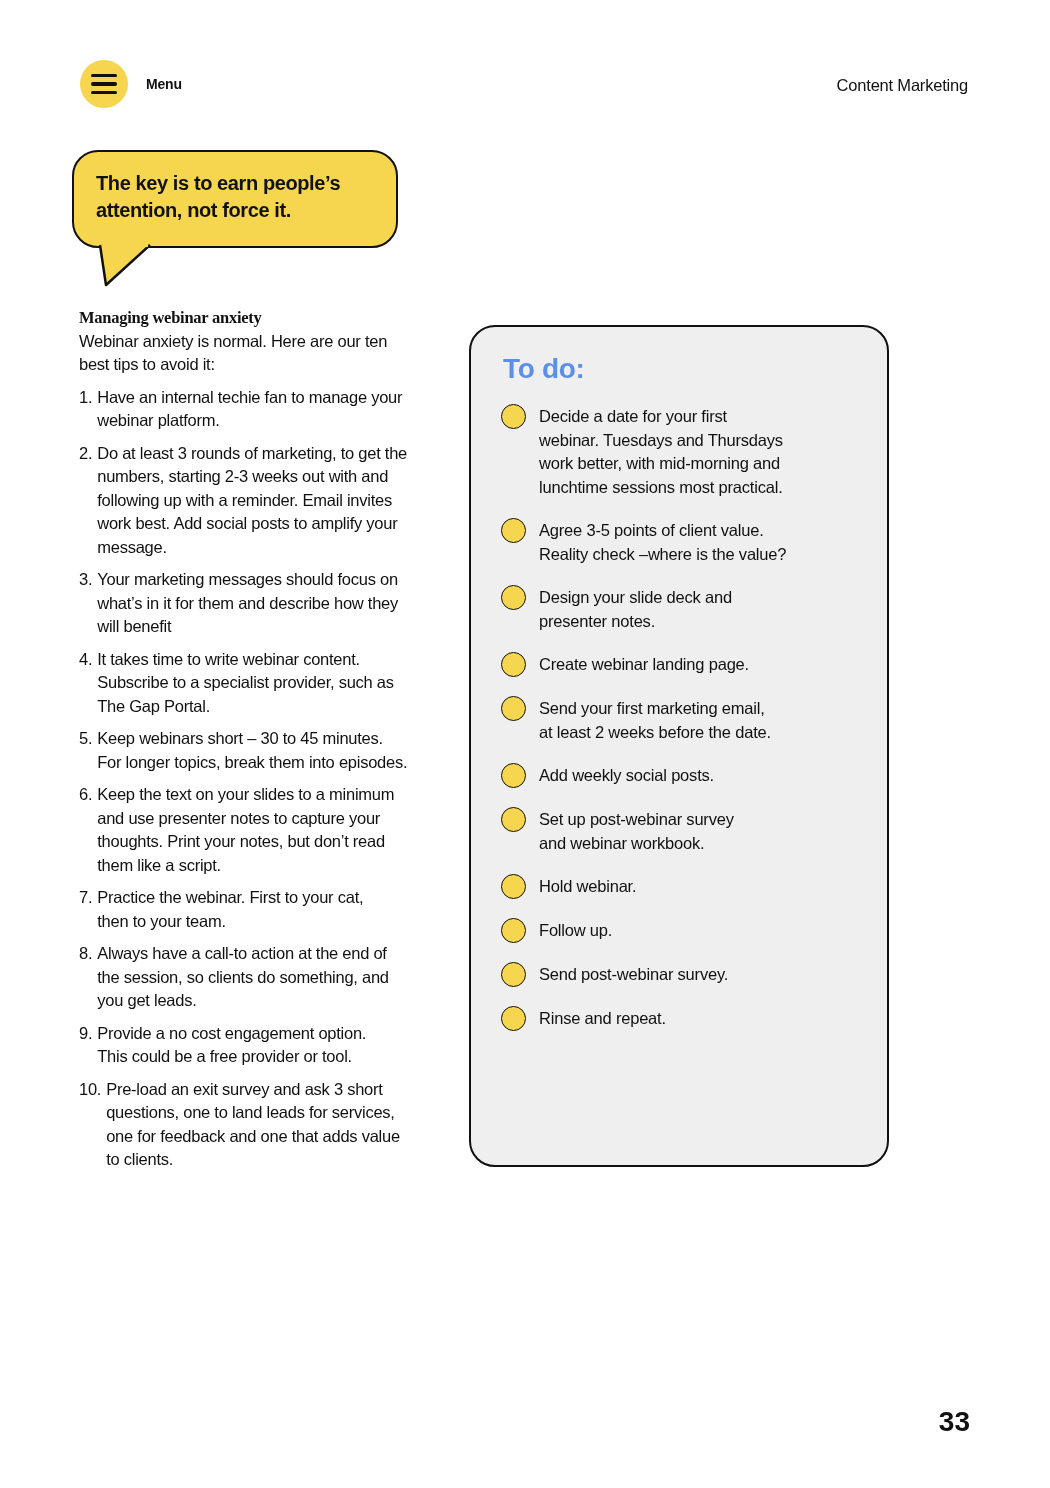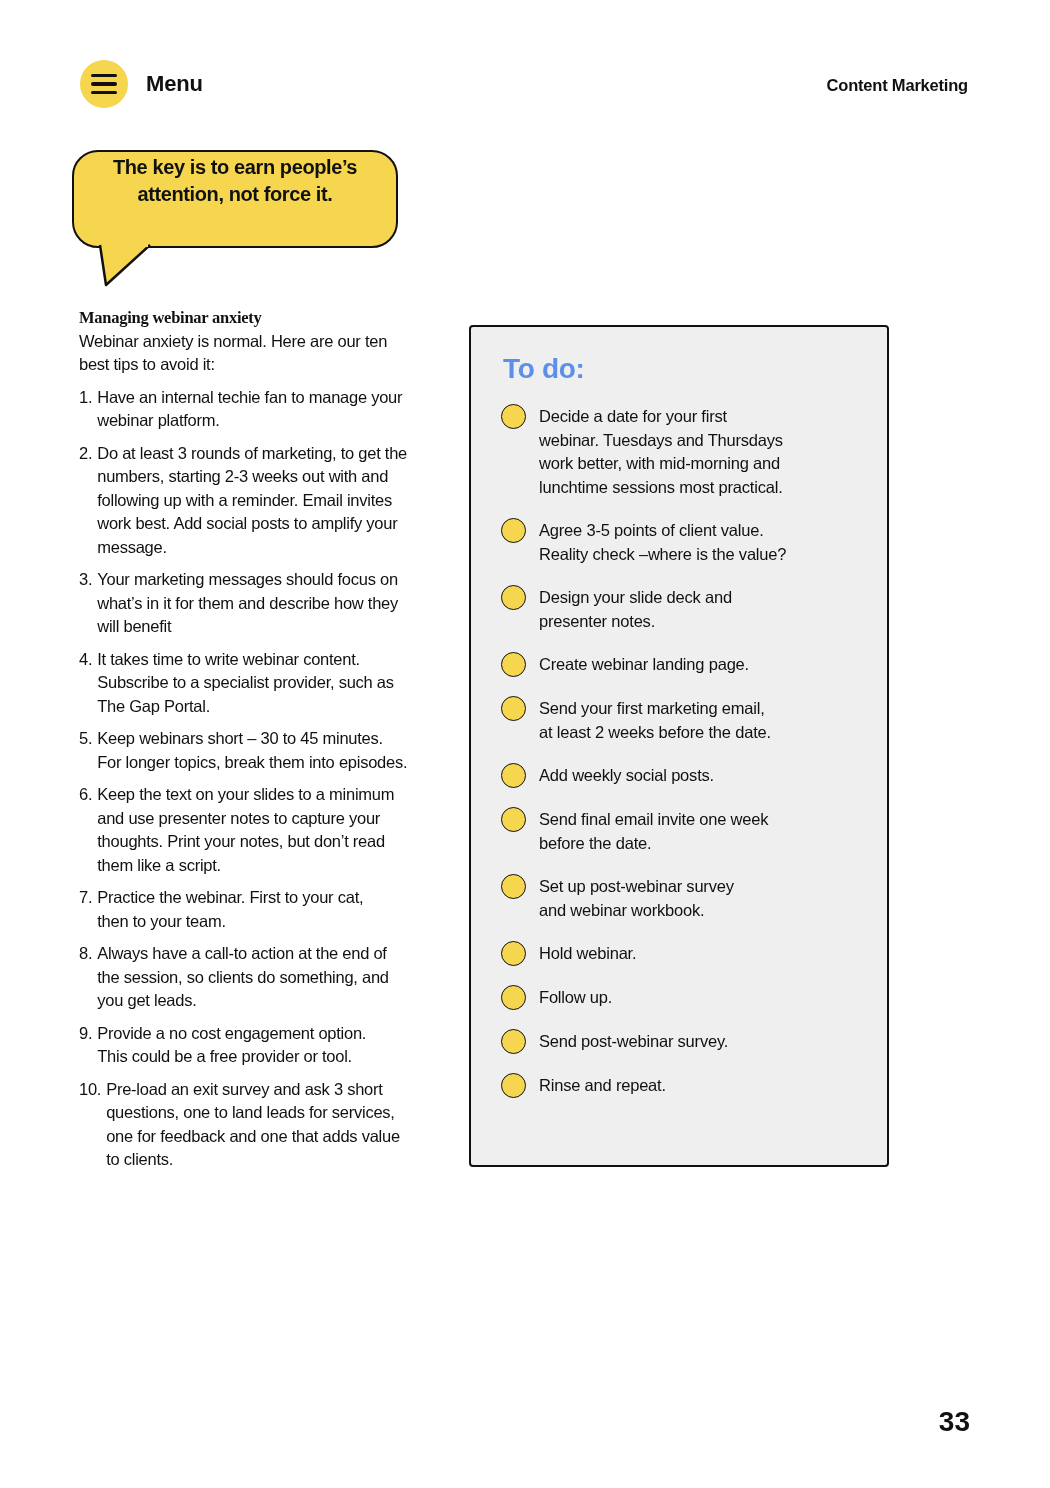--- a/index.html
+++ b/index.html
@@ -26,54 +26,53 @@
     display: flex; align-items: center; gap: 18px;
     background: none; border: none; cursor: pointer;
     font-family: inherit; color: inherit;
   }
   .menu-circle {
     width: 48px; height: 48px; border-radius: 50%;
     background: var(--yellow);
     display: flex; flex-direction: column; justify-content: center; align-items: center; gap: 5px;
   }
   .menu-circle i { display: block; width: 26px; height: 3.2px; background: #111; border-radius: 2px; }
-  .menu-label { font-weight: 700; font-size: 22px; letter-spacing: -0.2px; }
+  .menu-label { font-weight: 700; font-size: 14px; letter-spacing: -0.2px; }
   .header-right {
     position: absolute; top: 76px; right: 82px;
-    font-weight: 700; font-size: 16.5px; letter-spacing: -0.2px;
+    font-weight: 400; font-size: 16.5px; letter-spacing: -0.2px;
   }
 
   
   .bubble {
     position: absolute; left: 72px; top: 150px; width: 326px; height: 98px;
     background: var(--yellow);
     border: 2.5px solid #111; border-radius: 26px;
-    padding: 2px 22px;
+    padding: 18px 22px;
     font-size: 20px; font-weight: 700; line-height: 27px; letter-spacing: -0.4px;
     white-space: pre-line;
-    text-align: center;
   }
   .bubble-tail { position: absolute; left: 96px; top: 244px; display: block; }
 
   
   .article {
     position: absolute; left: 79px; top: 306px; width: 384px;
     font-size: 16.5px; line-height: 23.5px; letter-spacing: -0.25px;
   }
   .article-heading { font-weight: 700; font-family: Liberation Serif, serif; }
   .article-intro { white-space: pre-line; margin-bottom: 9px; }
   .tip { display: flex; margin-top: 9px; }
   .tip-num { flex: none; margin-right: 5px; }
   .tip-text { white-space: pre-line; }
 
   
   .todo-panel {
     position: absolute; left: 469px; top: 325px; width: 420px; height: 842px;
     background: var(--panel);
-    border: 2px solid #111; border-radius: 4px;
+    border: 2px solid #111; border-radius: 26px;
     padding: 26px 30px 0 30px;
   }
   .todo-title { color: var(--blue); font-size: 28px; font-weight: 700; letter-spacing: -0.3px; margin-left: 2px; }
   .todo-list { display: flex; flex-direction: column; gap: 20px; margin-top: 20px; }
   .todo-item { display: flex; align-items: flex-start; }
   .todo-circle {
     flex: none; width: 25px; height: 25px; border-radius: 50%;
     background: var(--yellow); border: 1.5px solid #111; margin-right: 13px; margin-top: -1px;
   }
   .todo-text { font-size: 16.5px; line-height: 23.5px; letter-spacing: -0.2px; white-space: pre-line; }
@@ -203,25 +202,20 @@
           <span class="todo-circle"></span>
           <span class="todo-text">Send your first marketing email,
 at least 2 weeks before the date.</span>
         </div>
         <div class="todo-item">
           <span class="todo-circle"></span>
           <span class="todo-text">Add weekly social posts.</span>
         </div>
         <div class="todo-item">
           <span class="todo-circle"></span>
-          <span class="todo-text">Send final email invite one week
-before the date.</span>
-        </div>
-        <div class="todo-item">
-          <span class="todo-circle"></span>
           <span class="todo-text">Set up post-webinar survey
 and webinar workbook.</span>
         </div>
         <div class="todo-item">
           <span class="todo-circle"></span>
           <span class="todo-text">Hold webinar.</span>
         </div>
         <div class="todo-item">
           <span class="todo-circle"></span>
           <span class="todo-text">Follow up.</span>

